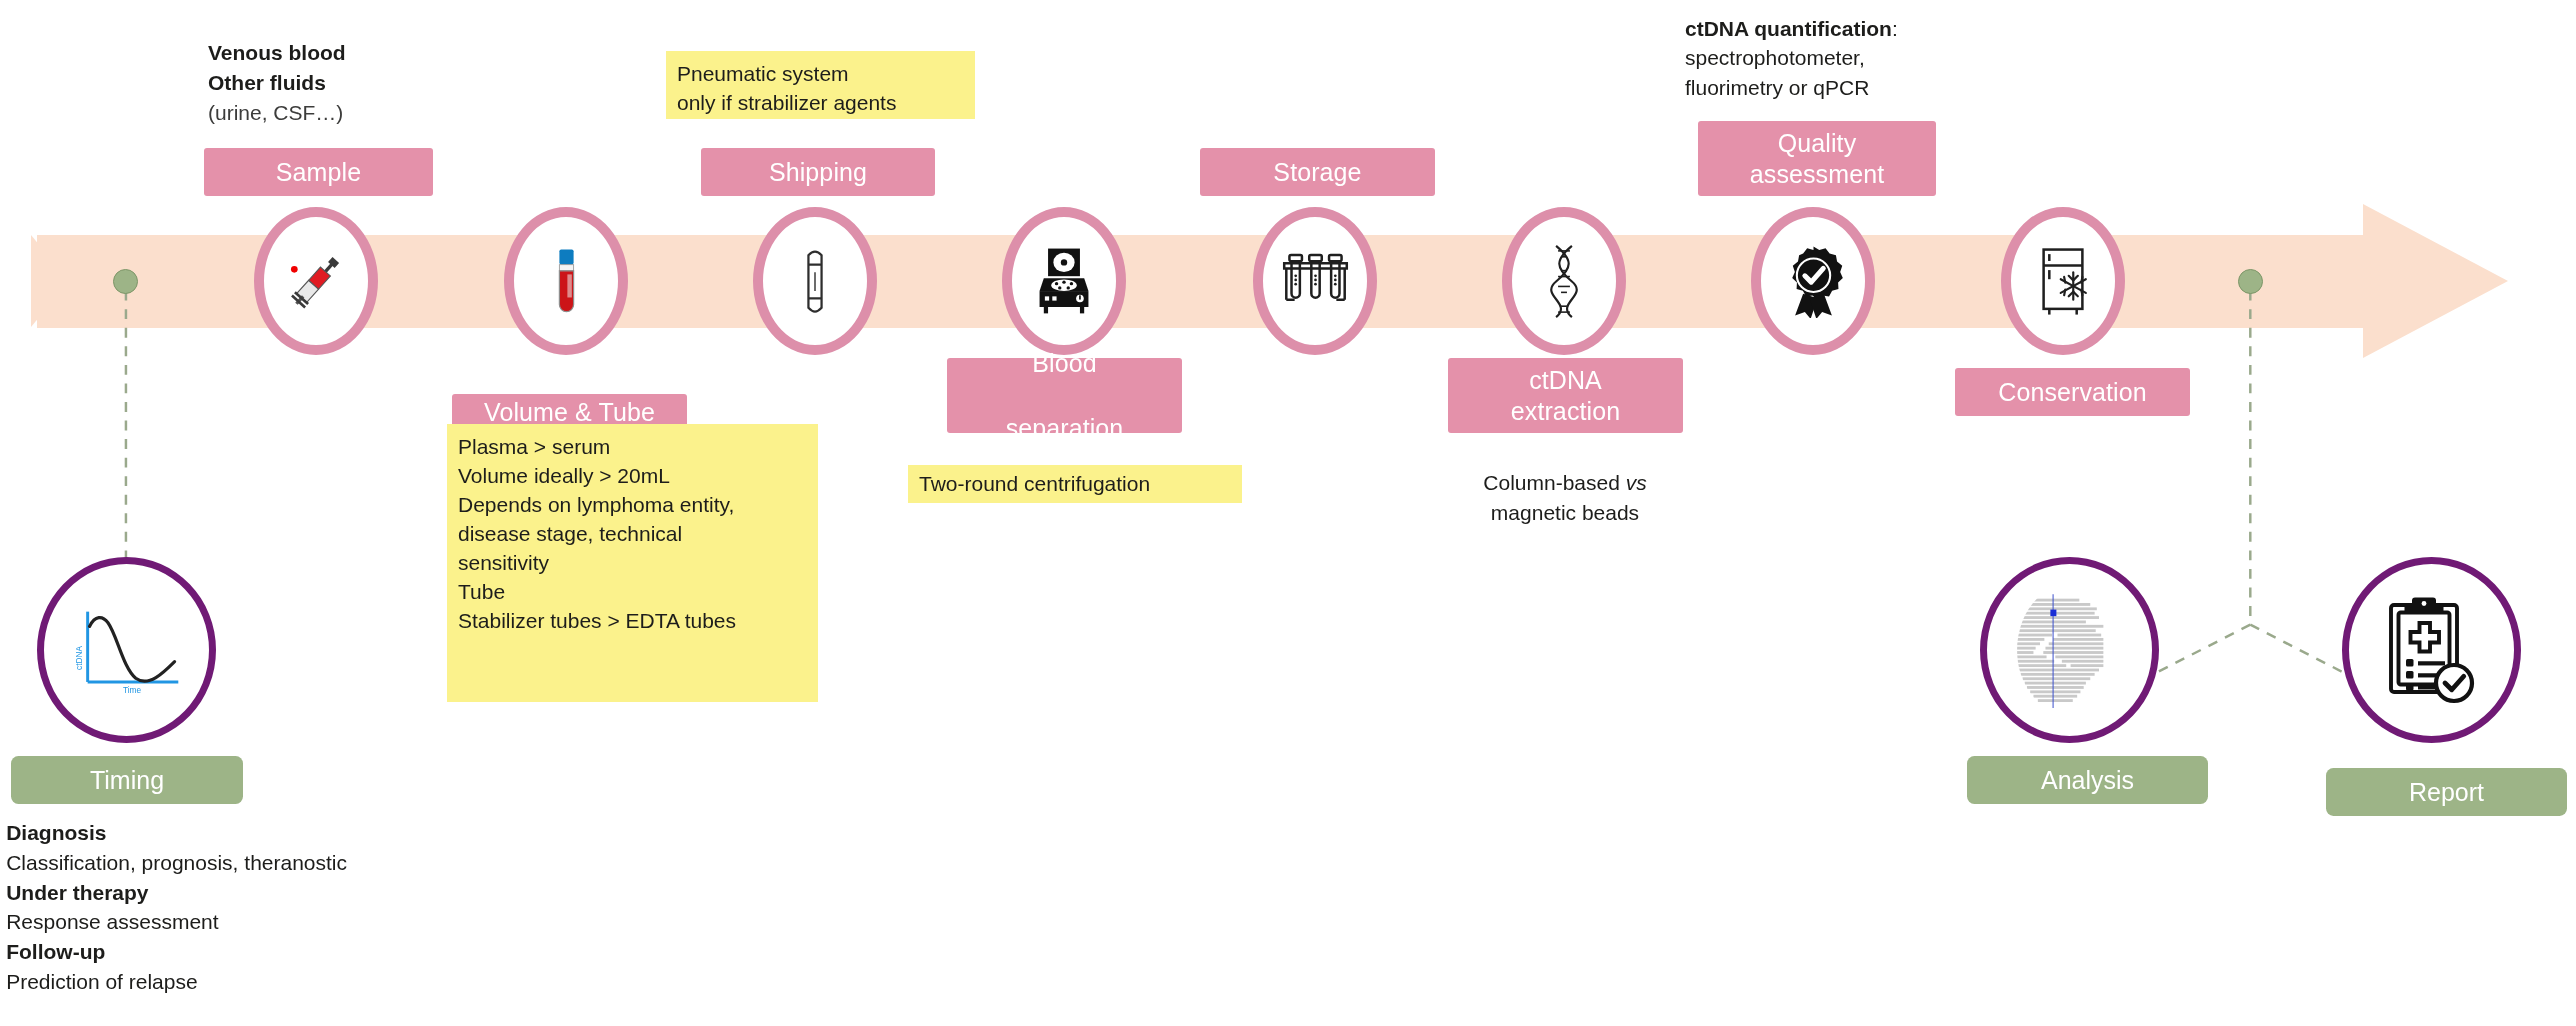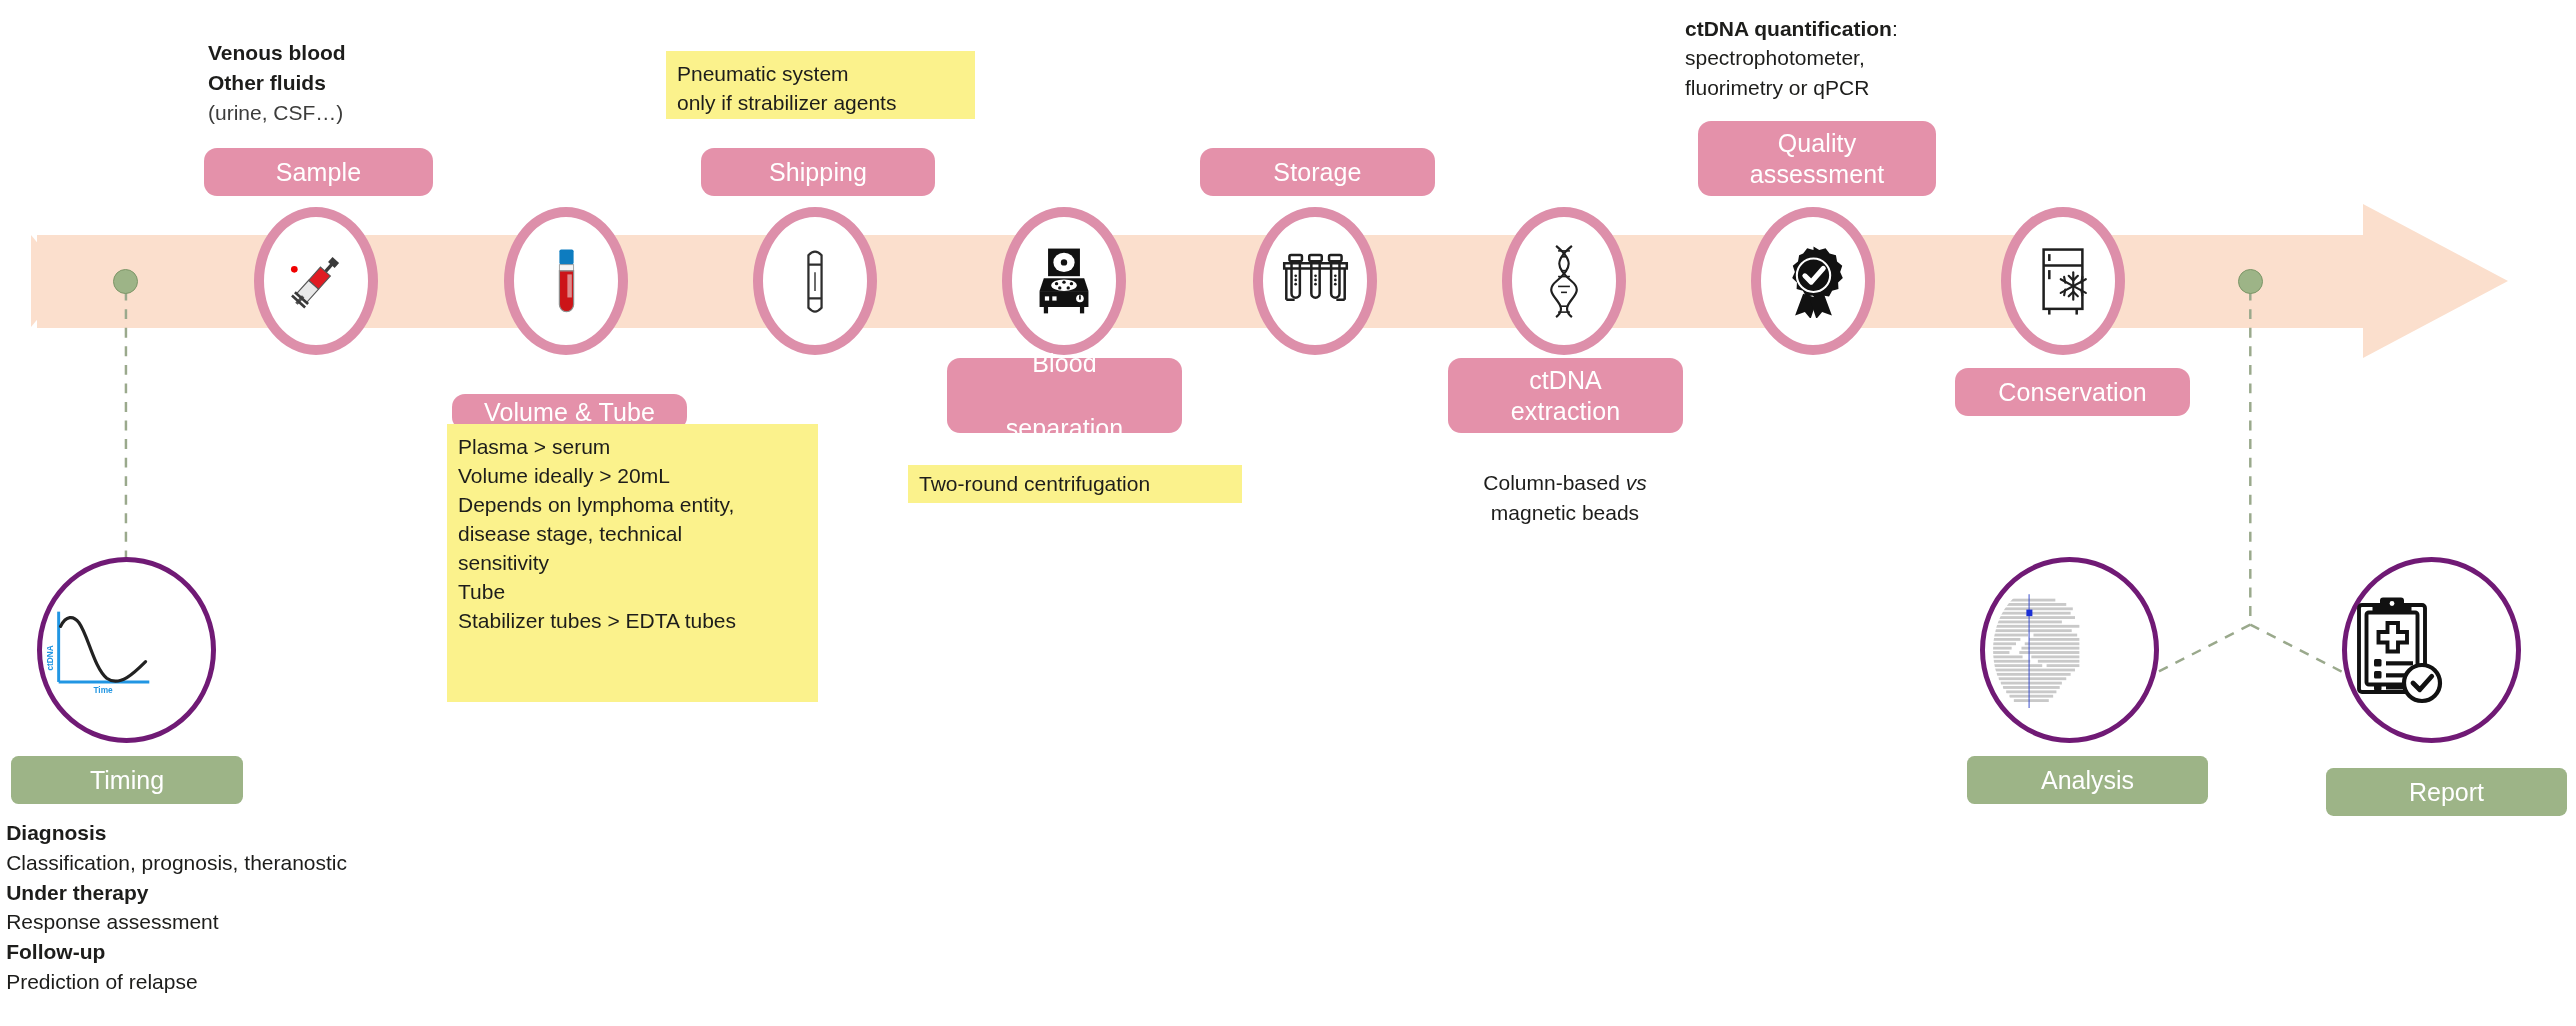--- a/index.html
+++ b/index.html
@@ -12,21 +12,21 @@
       border-top:46px solid #fff;border-bottom:46px solid #fff;border-left:38px solid #fbdfcd;}
   .arrow-head{position:absolute;left:2363px;top:204px;width:0;height:0;
       border-top:77px solid transparent;border-bottom:77px solid transparent;border-left:145px solid #fbdfcd;}
 
   
   .node{position:absolute;border-radius:50%;background:#fff;border:10.5px solid #dd8faa;
         box-sizing:border-box;display:flex;align-items:center;justify-content:center;}
   .node svg{display:block;}
 
   
-  .pill{position:absolute;background:#e491aa;color:#ffffff;border-radius:13px;
+  .pill{position:absolute;background:#e491aa;color:#ffffff;border-radius:3px;
         display:flex;align-items:center;justify-content:center;text-align:center;
         font-size:25px;line-height:1.15;letter-spacing:0.1px;box-sizing:border-box;padding:3.7px 11px;}
   .pill.two{line-height:1.22;}
 
   
   .gpill{position:absolute;background:#9db487;color:#ffffff;border-radius:7.4px;
         display:flex;align-items:center;justify-content:center;text-align:center;
         font-size:25px;box-sizing:border-box;padding:0 11px;}
 
   
@@ -38,22 +38,22 @@
   .txt{position:absolute;font-size:21px;color:#1d1d1b;line-height:1.42;}
   .txt b{font-weight:700;}
   .txt .muted{color:#3c3c3b;}
   .center{text-align:center;}
 
   
   .dot{position:absolute;width:25px;height:25px;border-radius:50%;
        background:#9db487;border:1.9px solid #7d9668;box-sizing:border-box;}
 
   
-  .gnode{position:absolute;border-radius:50%;background:#fff;border:5px solid #701a75;
-         box-sizing:border-box;display:flex;align-items:center;justify-content:flex-start;font-weight:bold;}
+  .gnode{position:absolute;border-radius:50%;background:#fff;border:7px solid #701a75;
+         box-sizing:border-box;display:flex;align-items:center;justify-content:center;}
 
   .dashes{position:absolute;left:0;top:0;width:2576px;height:1026px;pointer-events:none;}
 </style>
 </head>
 <body>
 
 <div id="stage">
 
   <div class="arrow-notch"></div>
   <div class="arrow-band"></div>

